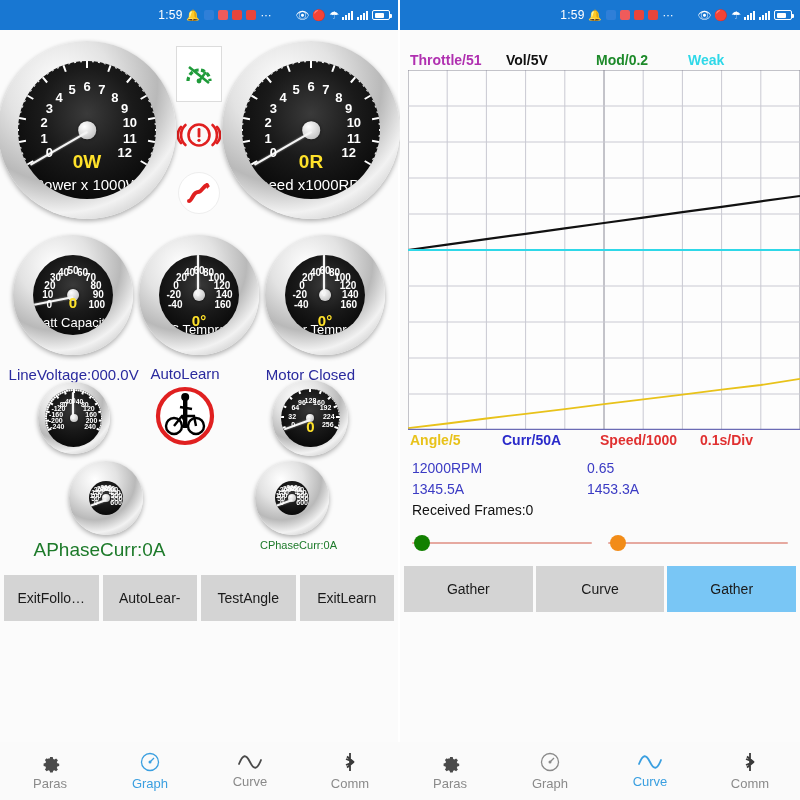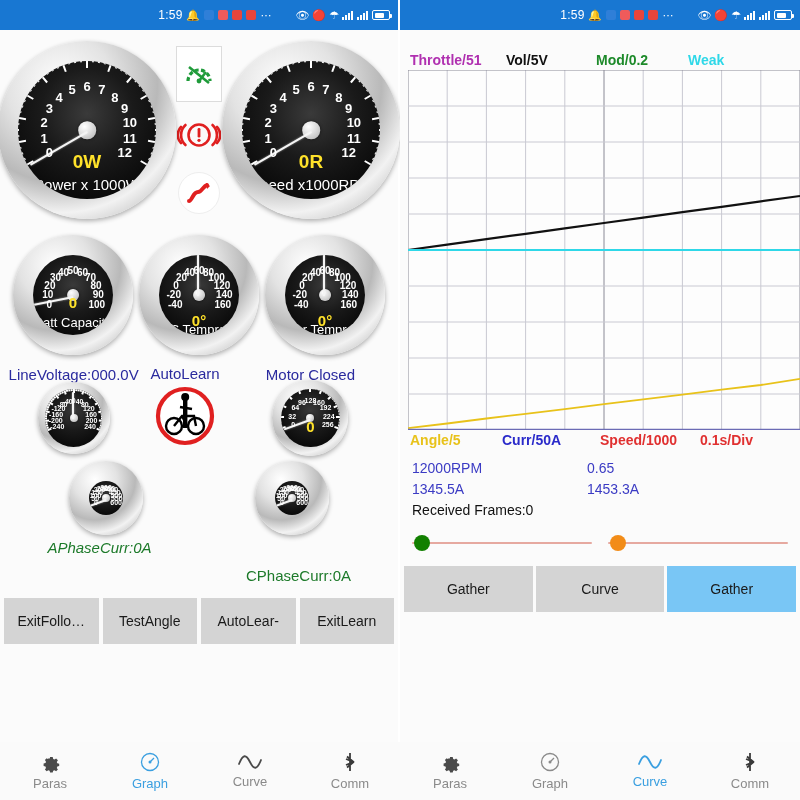--- a/index.html
+++ b/index.html
@@ -1319,35 +1319,35 @@
             <div class="tick" style="transform:rotate(182.91666666666666deg)"></div>
             <div class="tick" style="transform:rotate(178.33333333333334deg)"></div>
             <div class="tick" style="transform:rotate(173.75deg)"></div>
             <div class="tick" style="transform:rotate(169.16666666666666deg)"></div>
             <div class="tick" style="transform:rotate(164.58333333333334deg)"></div>
             <div class="tick" style="transform:rotate(160deg)"></div>
           </div>
         </div>
     </div>
     <div class="lbl-row" style="margin-top:2px;">
-      <div class="lbl green" style="width:200px;font-size:15px;font-style:italic;">APhaseCurr:0A</div>
-      <div class="lbl green" style="width:200px;font-size:15px;margin-top:28px;">CPhaseCurr:0A</div>
+      <div class="lbl green" style="width:200px;font-size:19px;">APhaseCurr:0A</div>
+      <div class="lbl green" style="width:200px;font-size:11px;">CPhaseCurr:0A</div>
     </div>
 
 
     <div class="btn-row" style="margin-top:14px;">
       <button class="abtn">
           <div>ExitFollo</div>
           <div>…</div>
         </button>
-      <button class="abtn">TestAngle</button>
       <button class="abtn">
           <div>AutoLear</div>
           <div>-</div>
         </button>
+      <button class="abtn">TestAngle</button>
       <button class="abtn">ExitLearn</button>
     </div>
 
     <div class="navbar" style="position:absolute;bottom:0;left:0;width:400px;">
       <div class="nav-item">
         <svg width="22" height="22" viewBox="0 0 22 22">
             <path d="M11 7.2a3.8 3.8 0 100 7.6 3.8 3.8 0 000-7.6zm9.2 5.5l-1.9-.5a7.6 7.6 0 00-.5-1.3l1.1-1.6-1.8-1.8-1.6 1.1a7.6 7.6 0 00-1.3-.5L13.7 6h-2.6l-.5 1.9a7.6 7.6 0 00-1.3.5L7.7 7.3 5.9 9.1l1.1 1.6a7.6 7.6 0 00-.5 1.3l-1.9.5v2.6l1.9.5c.1.5.3.9.5 1.3l-1.1 1.6 1.8 1.8 1.6-1.1c.4.2.8.4 1.3.5l.5 1.9h2.6l.5-1.9c.5-.1.9-.3 1.3-.5l1.6 1.1 1.8-1.8-1.1-1.6c.2-.4.4-.8.5-1.3l1.9-.5z" fill="#4a4a4a"></path>
           </svg>
         <span class="nl">Paras</span>
       </div>

